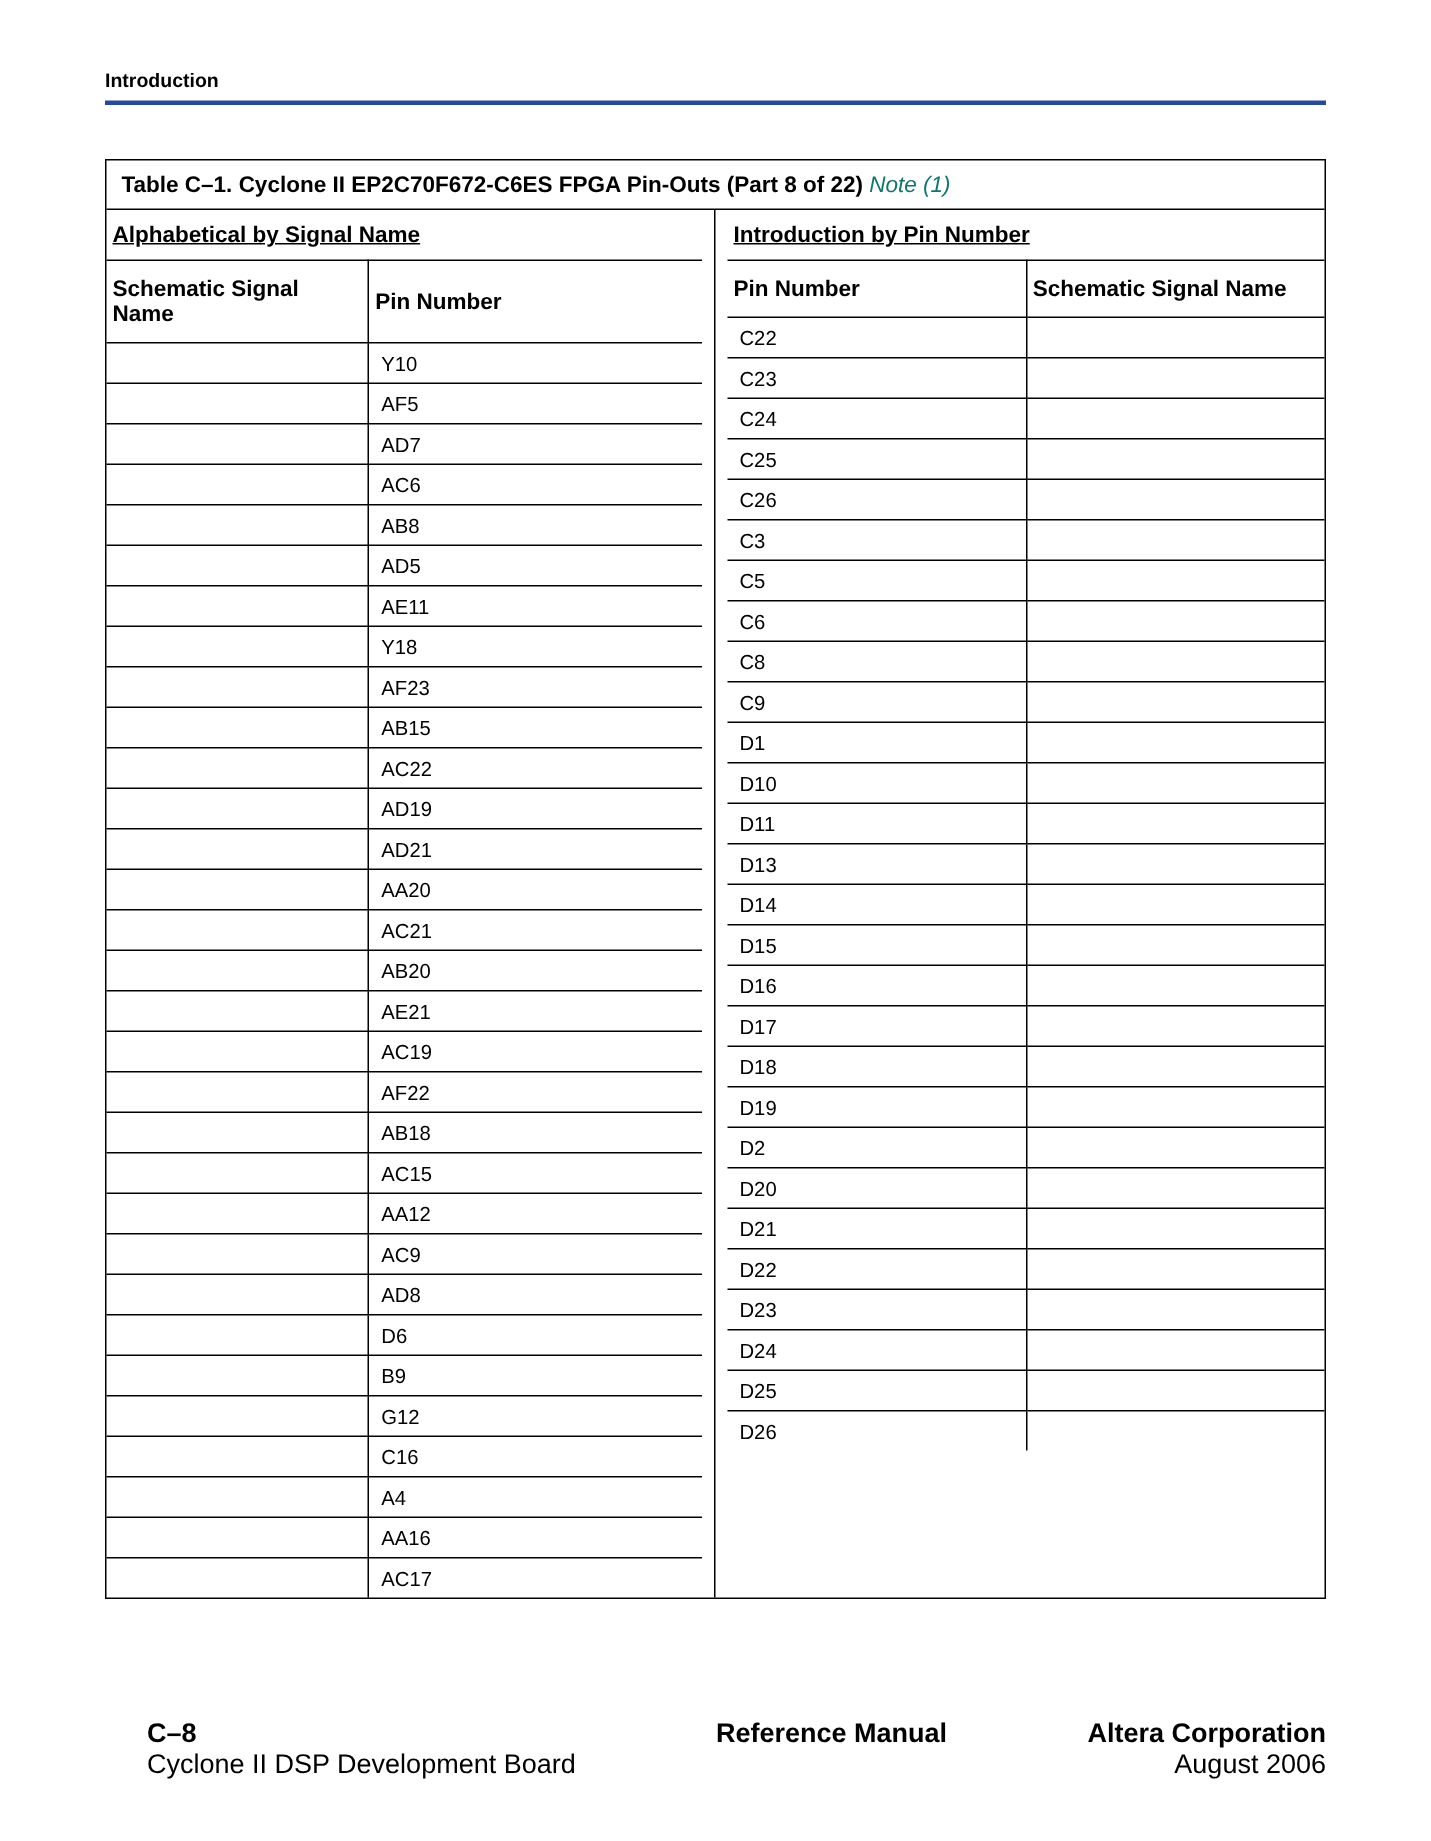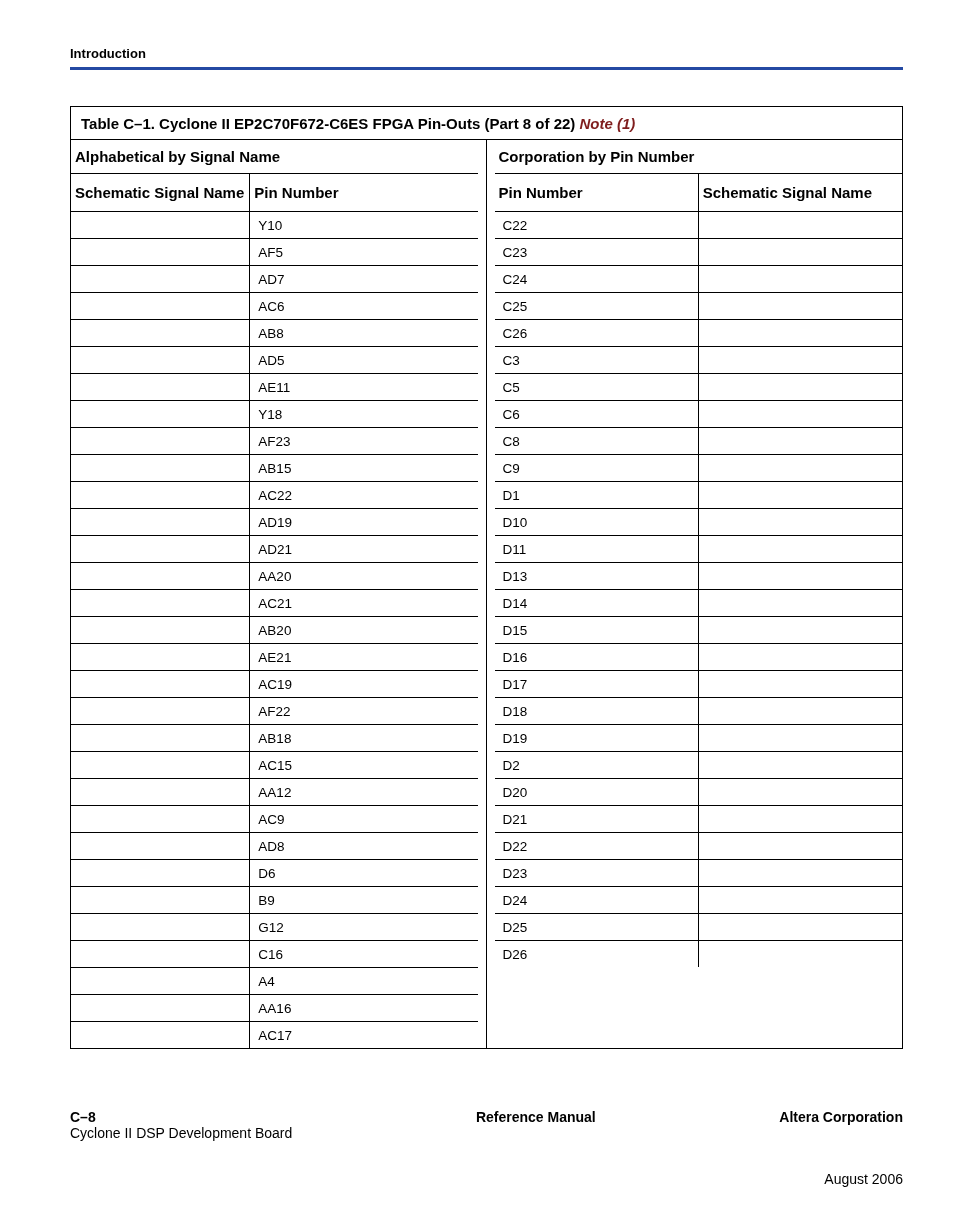--- a/index.html
+++ b/index.html
@@ -6,21 +6,21 @@
     margin: 0;
     padding: 0;
     background: #fff;
     font-family: "Helvetica Neue", Helvetica, Arial, sans-serif;
     color: #000;
   }
   .page {
     width: 954px;
     height: 1227px;
     box-sizing: border-box;
-    padding: 46px 51px 40px 70px;
+    padding: 46px 70px 40px 70px;
     position: relative;
     display: flex;
     flex-direction: column;
   }
   .running-head {
     font-size: 13px;
     font-weight: bold;
     margin-bottom: 6px;
   }
   .head-rule {
@@ -37,22 +37,22 @@
     border-bottom: 1px solid #000;
     padding: 8px 10px 6px 10px;
   }
   .caption-text {
     font-weight: bold;
     font-size: 15px;
     white-space: nowrap;
   }
   .caption-note {
     font-style: italic;
-    font-weight: bold;
-    color: #7f1d1d;
+    font-weight: normal;
+    color: #0f766e;
   }
   .pair-container {
     display: flex;
     gap: 0;
   }
   .cols-half {
     width: 50%;
     box-sizing: border-box;
   }
   .cols-half.left {
@@ -78,54 +78,56 @@
   }
   table.data th:last-child,
   table.data td:last-child {
     border-right: none;
   }
   th.group {
     text-align: center;
     font-size: 15px;
     padding: 8px 4px;
     font-weight: bold;
+    text-decoration: underline;
   }
   th.sub {
     text-align: center;
     font-size: 15px;
     padding: 10px 4px;
     font-weight: bold;
   }
   td.cell {
     font-size: 13.5px;
     padding: 5px 8px;
     height: 16px;
     font-family: Helvetica, Arial, sans-serif;
   }
   .footer {
     margin-top: auto;
     display: flex;
     justify-content: space-between;
-    font-size: 14px;
+    font-size: 18px;
     padding-top: 26px;
+    margin-left: 28px;
   }
   .footer .left, .footer .right {
     display: flex;
     flex-direction: column;
   }
   .footer .left div:first-child,
   .footer .right div:first-child {
     font-weight: bold;
   }
   .footer .center {
     font-weight: bold;
     align-self: flex-start;
     text-align: right;
   }
-  .footer .right { text-align: right; gap: 46px; }
+  .footer .right { text-align: right; }
 </style>
 </head>
 <body>
 
 <div class="page">
 
   <div class="running-head">Introduction</div>
   <div class="head-rule"></div>
 
   <div class="outer-table">
@@ -280,21 +282,21 @@
       </div>
 
       <div class="cols-half right">
         <table class="data">
           <colgroup>
               <col style="width:50%">
               <col style="width:50%">
             </colgroup>
           <thead>
             <tr>
-              <th class="group" colspan="2">Corporation by Pin Number</th>
+              <th class="group" colspan="2">Introduction by Pin Number</th>
             </tr>
             <tr>
               <th class="sub">Pin Number</th>
               <th class="sub">Schematic Signal Name</th>
             </tr>
           </thead>
           <tbody id="right-body">
               <tr>
                 <td class="cell">C22</td>
                 <td class="cell"></td>

